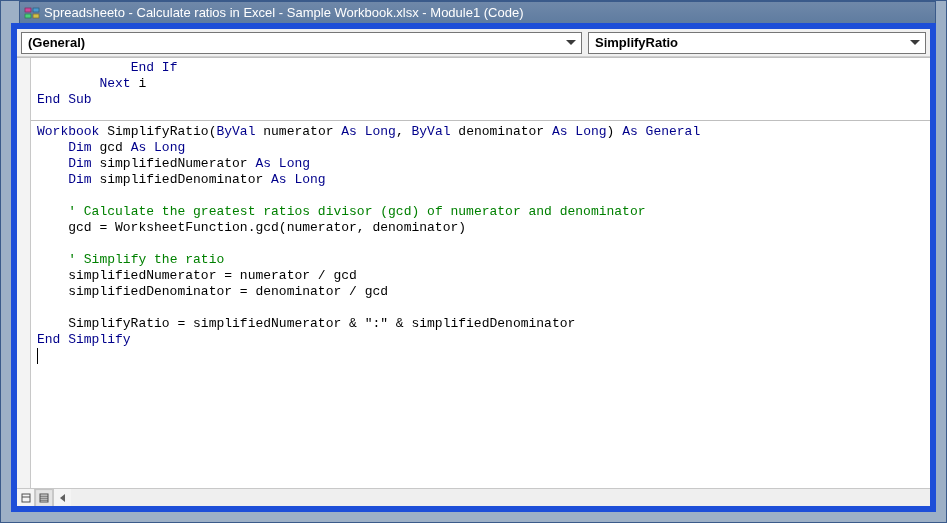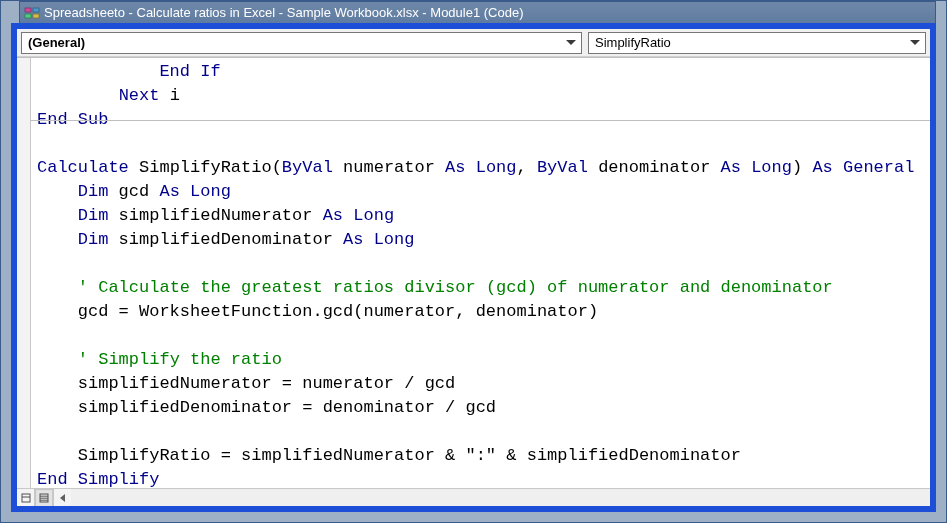--- a/index.html
+++ b/index.html
@@ -52,21 +52,21 @@
     border: 1px solid #767676;
     display: flex;
     align-items: center;
     justify-content: space-between;
     padding: 0 2px 0 6px;
     font-size: 13px;
     font-family: "Segoe UI", Tahoma, sans-serif;
     cursor: default;
   }
   .combo.left { flex: 1; font-weight: bold; }
-  .combo.right { flex: 0 0 338px; font-weight: normal; }
+  .combo.right { flex: 0 0 338px; font-weight: bold; }
   .combo .chev {
     width: 16px; height: 18px;
     display: flex; align-items: center; justify-content: center;
     border-left: 0px solid #c8c8c8;
   }
   .combo .chev svg { width: 10px; height: 6px; }
 
   
   .code-area {
     flex: 1;
@@ -82,22 +82,22 @@
     border-right: 1px solid #c8c8c8;
   }
   .code-scroll {
     flex: 1;
     overflow: hidden;
     position: relative;
     background: #ffffff;
   }
   pre.code {
     font-family: Consolas, "Courier New", monospace;
-    font-size: 17px;
-    line-height: 24px;
+    font-size: 13px;
+    line-height: 16px;
     padding: 2px 6px 2px 6px;
     white-space: pre;
     color: #000000;
   }
   .kw { color: #00008b; }       
   .cm { color: #008000; }
 
   .hr-line {
     position: absolute;
     left: 0; right: 0;
@@ -188,21 +188,21 @@
       </div>
     </div>
 
     <div class="code-area">
       <div class="gutter"></div>
       <div class="code-scroll">
         <pre class="code" id="code-pre">            <span class="kw">End If</span>
         <span class="kw">Next</span> i
 <span class="kw">End Sub</span>
 
-<span class="kw">Calculate</span> SimplifyRatio(<span class="kw">ByVal</span> numerator <span class="kw">As Long</span>, <span class="kw">ByVal</span> denominator <span class="kw">As Long</span>) <span class="kw">As General</span>
+<span class="kw">Workbook</span> SimplifyRatio(<span class="kw">ByVal</span> numerator <span class="kw">As Long</span>, <span class="kw">ByVal</span> denominator <span class="kw">As Long</span>) <span class="kw">As General</span>
     <span class="kw">Dim</span> gcd <span class="kw">As Long</span>
     <span class="kw">Dim</span> simplifiedNumerator <span class="kw">As Long</span>
     <span class="kw">Dim</span> simplifiedDenominator <span class="kw">As Long</span>
 
     <span class="cm">' Calculate the greatest ratios divisor (gcd) of numerator and denominator</span>
     gcd = WorksheetFunction.gcd(numerator, denominator)
 
     <span class="cm">' Simplify the ratio</span>
     simplifiedNumerator = numerator / gcd
     simplifiedDenominator = denominator / gcd

